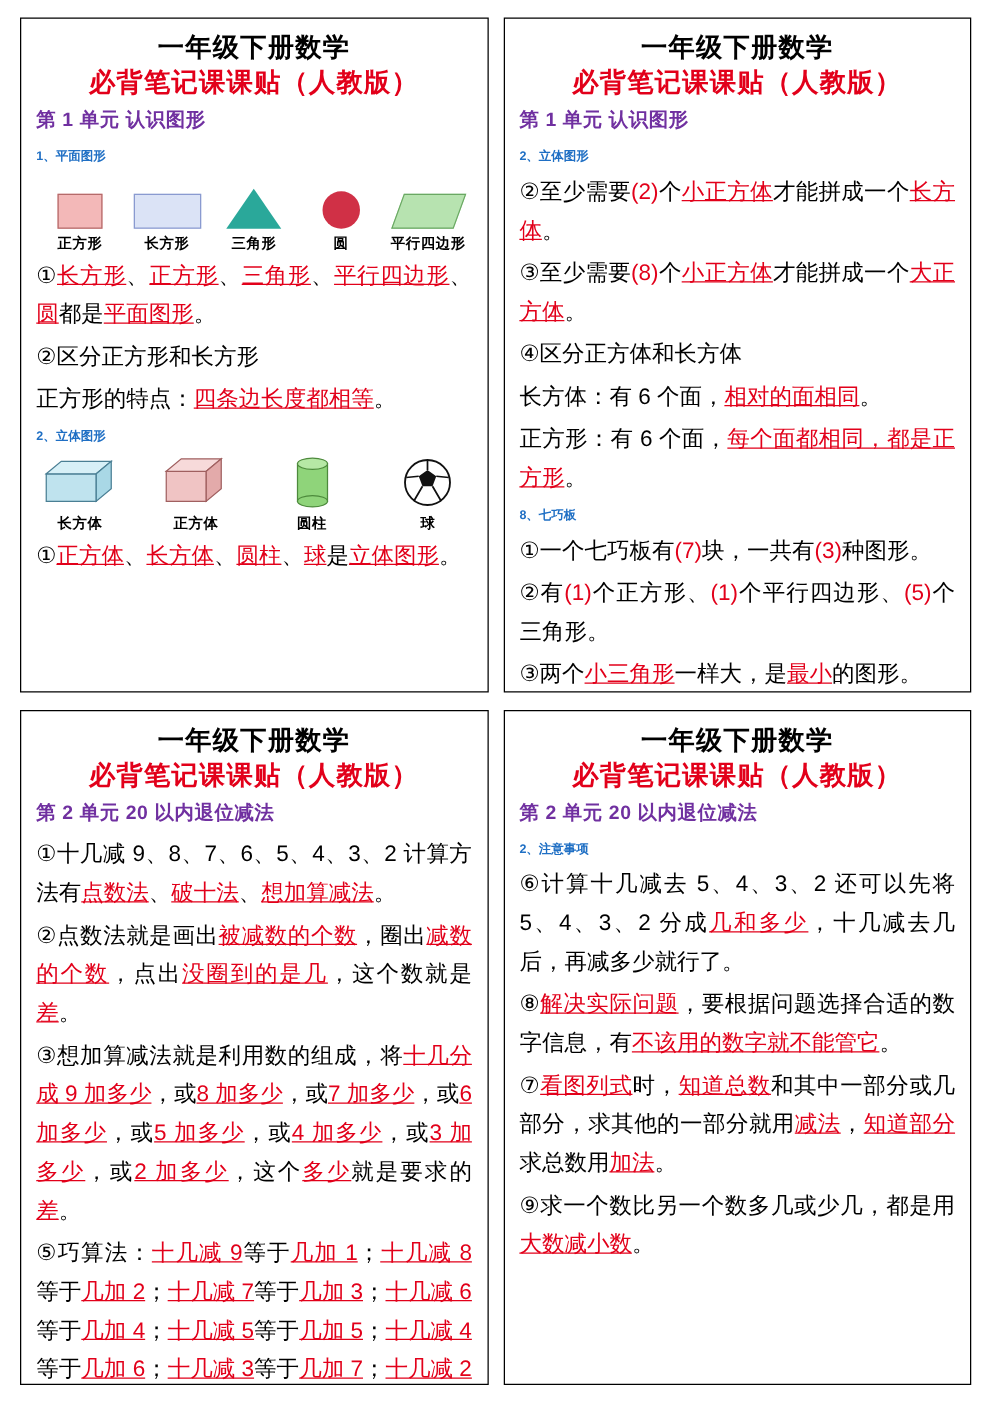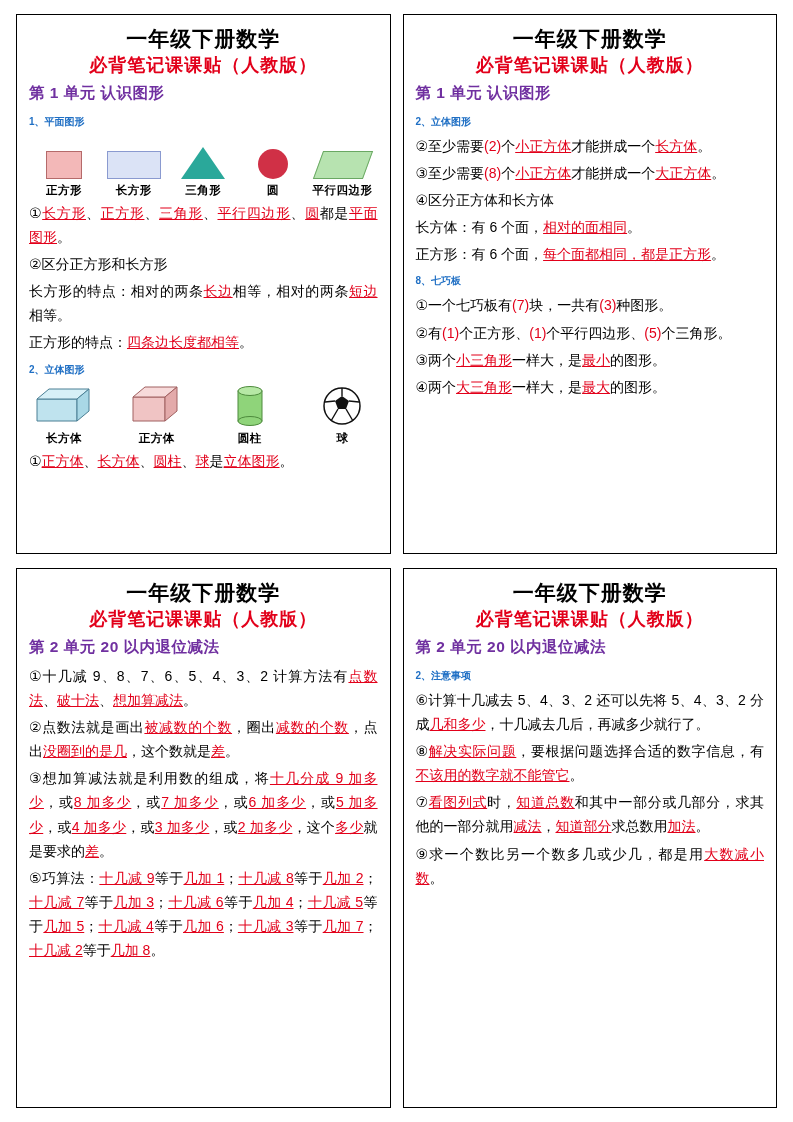--- a/index.html
+++ b/index.html
@@ -28,42 +28,42 @@
   .title1{
     text-align:center;
     font-size:21px;
     font-weight:bold;
     letter-spacing:1px;
     line-height:1.35;
     color:#000;
   }
   .title2{
     text-align:center;
-    font-size:18px;
+    font-size:21px;
     font-weight:bold;
     letter-spacing:1px;
     line-height:1.35;
     color:#e2001a;
   }
   .title3{
     font-size:15.5px;
     font-weight:bold;
     letter-spacing:0.5px;
     line-height:1.9;
     color:#7030a0;
   }
   .sec{
     color:#1f6fc4;
     font-weight:bold;
     font-size:10px;
     margin:7px 0 5px 0;
     line-height:1.5;
   }
   p.txt{
-    font-size:14px;
+    font-size:18px;
     line-height:1.72;
     margin:3px 0;
     text-align:justify;
     color:#000;
   }
   .r{color:#e2001a;}
   .ru{color:#e2001a;text-decoration:underline;}
   .shapes-row{
     display:flex;
     justify-content:space-between;
@@ -140,23 +140,20 @@
           </div>
         <div class="shape-label">平行四边形</div>
       </div>
     </div>
 
     <p class="txt">
       <span>①</span><span class="ru">长方形</span><span>、</span><span class="ru">正方形</span><span>、</span><span class="ru">三角形</span><span>、</span><span class="ru">平行四边形</span><span>、</span><span class="ru">圆</span><span>都是</span><span class="ru">平面图形</span><span>。</span>
     </p>
     <p class="txt">②区分正方形和长方形</p>
     <p class="txt">
-      <span>长方形的特点：相对的两条</span><span class="ru">长边</span><span>相等，相对的两条</span><span class="ru">短边</span><span>相等。</span>
-    </p>
-    <p class="txt">
       <span>正方形的特点：</span><span class="ru">四条边长度都相等</span><span>。</span>
     </p>
 
     <div class="sec">2、立体图形</div>
 
     <div class="shapes-row">
       <div class="shape-cell">
         <div class="shape-box">
           <svg width="62" height="44" viewBox="0 0 62 44">
             <polygon points="4,16 44,16 44,38 4,38" fill="#bfe3ee" stroke="#4a7f94"></polygon>

